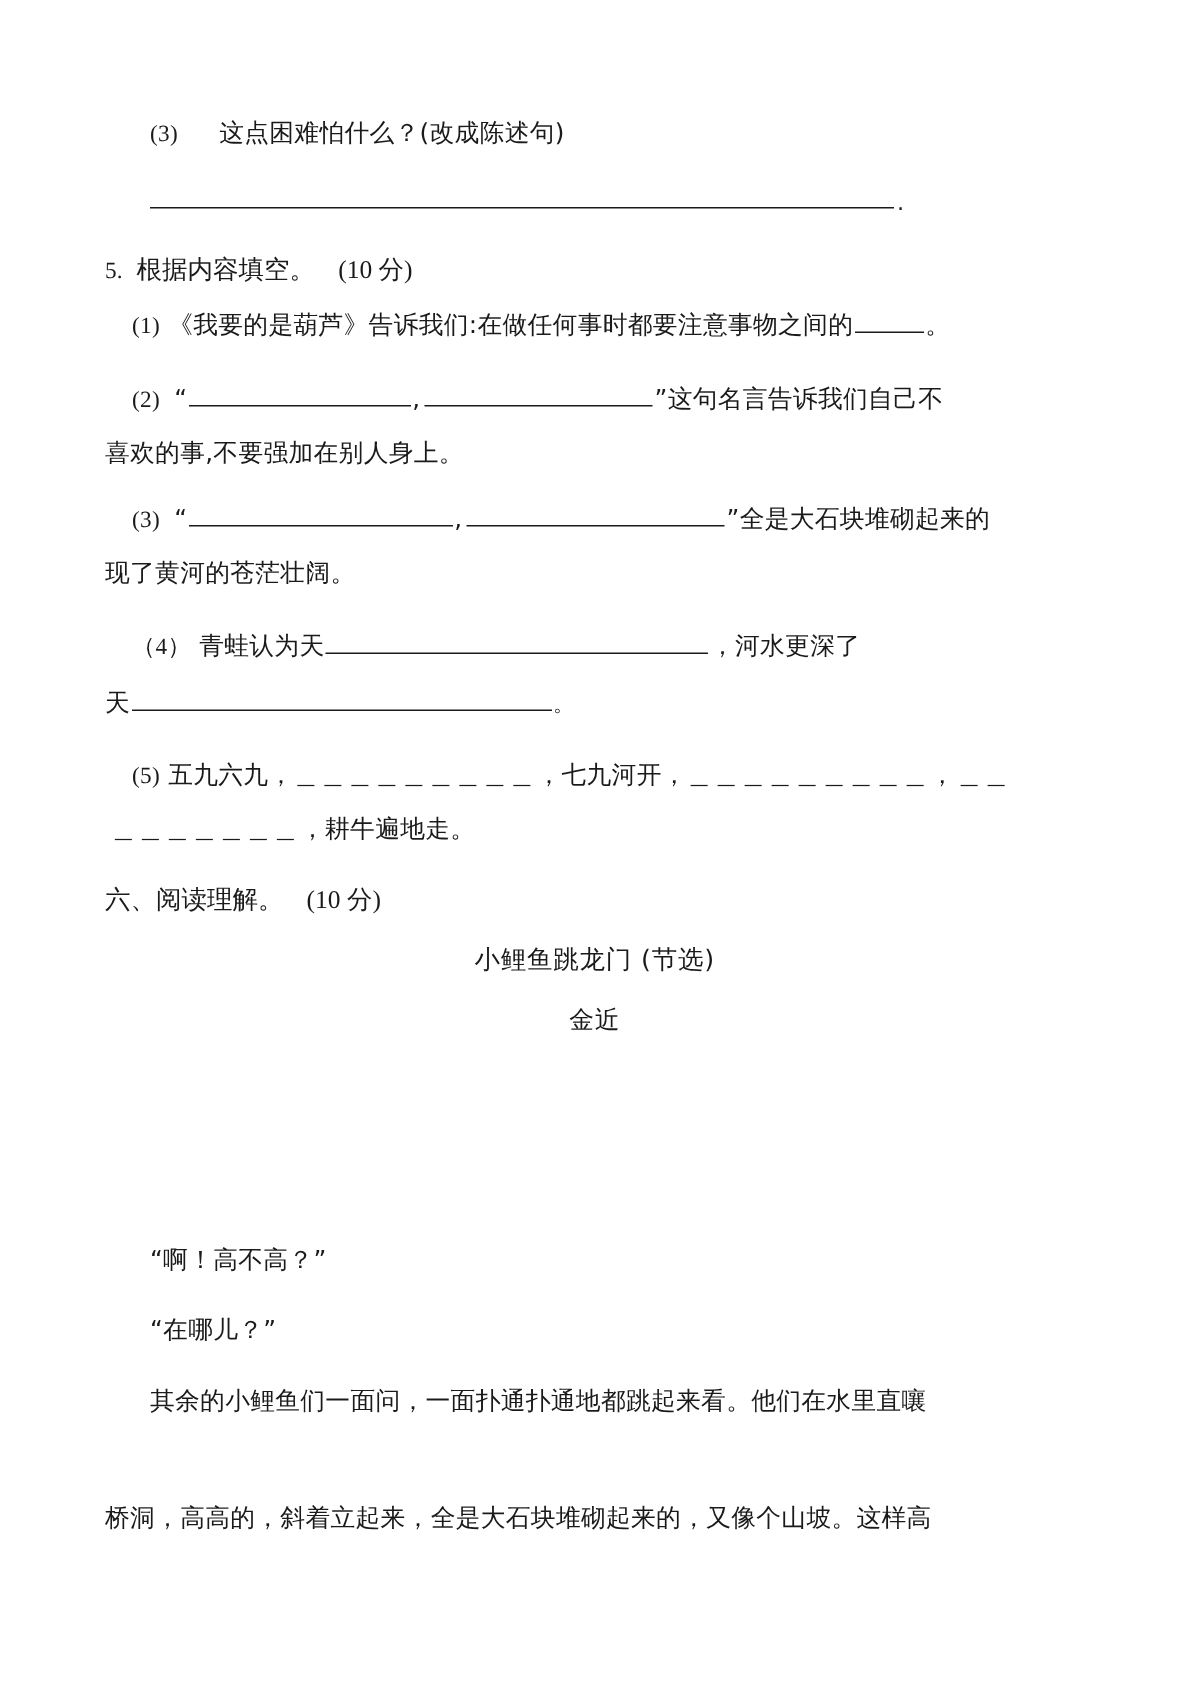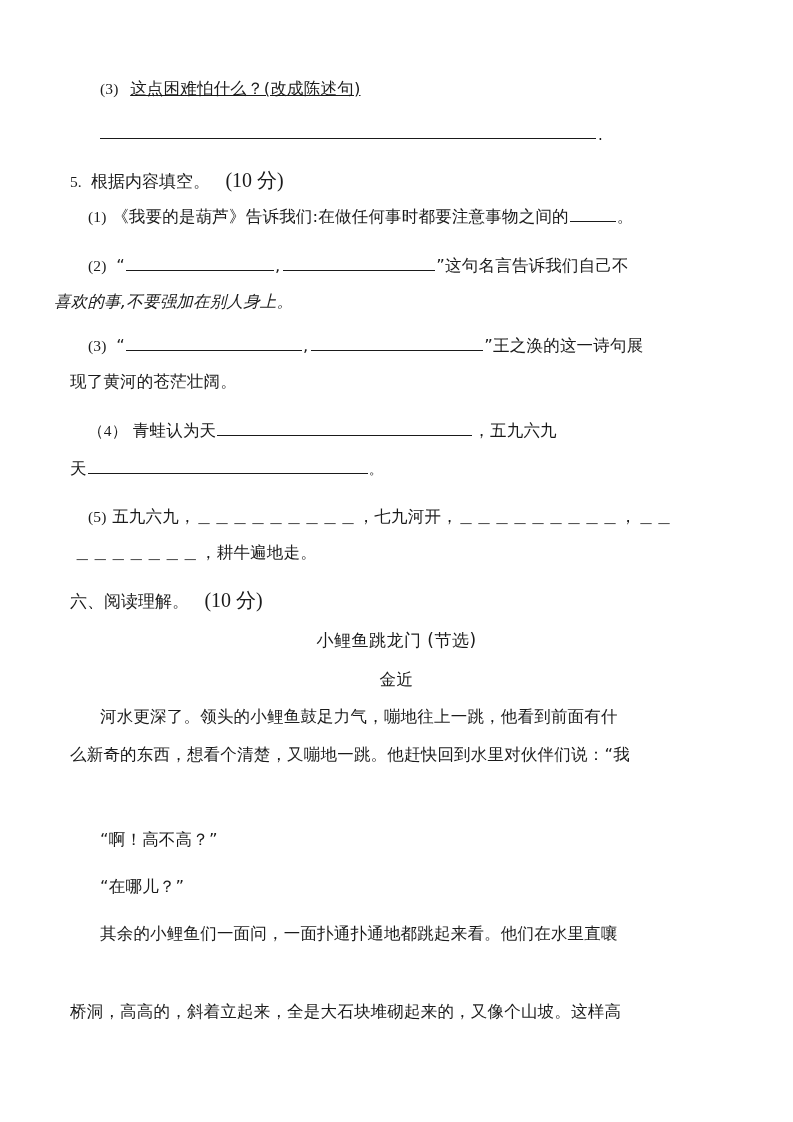--- a/index.html
+++ b/index.html
@@ -35,21 +35,21 @@
     white-space: nowrap;
   }
 
   .num {
     font-family: "Liberation Serif", "DejaVu Serif", serif;
     font-size: 15.5px;
   }
 
   .score {
     font-family: "Liberation Serif", "DejaVu Serif", serif;
-    font-size: 20px;
+    font-size: 17px;
   }
 
   .heading {
     position: absolute;
     left: 70px;
     font-size: 17px;
     line-height: 24px;
     white-space: nowrap;
   }
 
@@ -94,52 +94,52 @@
     letter-spacing: 0.5px;
   }
 </style>
 </head>
 <body>
 
 <div class="page">
 
   <div class="line" style="top:78px;left:100px;">
     <span class="num">(3)</span>
-    <span style="margin-left:6px;text-decoration:underline;">这点困难怕什么？(改成陈述句)</span>
+    <span style="margin-left:22px;">这点困难怕什么？(改成陈述句)</span>
   </div>
 
   <div class="rule" style="top:138px;left:100px;width:496px;"></div>
   <div class="line" style="top:124px;left:598px;font-size:15px;">.</div>
 
   <div class="heading" style="top:168px;left:70px;">
     <span class="num">5.</span>
     <span style="margin-left:4px;">根据内容填空。</span>
     <span class="score" style="margin-left:10px;">(10 分)</span>
   </div>
 
   <div class="line" style="top:206px;left:88px;">
     <span class="num">(1)</span>
     <span>《我要的是葫芦》告诉我们:在做任何事时都要注意事物之间的</span><span class="inline-blank" style="width:46px;"></span><span>。</span>
   </div>
 
   <div class="line" style="top:255px;left:88px;">
     <span class="num">(2)</span>
     <span class="quote" style="margin-left:4px;">“</span><span class="inline-blank" style="width:148px;"></span><span>,</span><span class="inline-blank" style="width:152px;margin-left:3px;"></span><span class="quote">”</span><span>这句名言告诉我们自己不</span>
   </div>
-  <div class="line" style="top:291px;left:54px;font-style:italic;">喜欢的事,不要强加在别人身上。</div>
+  <div class="line" style="top:291px;left:70px;">喜欢的事,不要强加在别人身上。</div>
 
   <div class="line" style="top:335px;left:88px;">
     <span class="num">(3)</span>
-    <span class="quote" style="margin-left:4px;">“</span><span class="inline-blank" style="width:176px;"></span><span>,</span><span class="inline-blank" style="width:172px;margin-left:3px;"></span><span class="quote">”</span><span>王之涣的这一诗句展</span>
+    <span class="quote" style="margin-left:4px;">“</span><span class="inline-blank" style="width:176px;"></span><span>,</span><span class="inline-blank" style="width:172px;margin-left:3px;"></span><span class="quote">”</span><span>全是大石块堆砌起来的</span>
   </div>
   <div class="line" style="top:371px;left:70px;">现了黄河的苍茫壮阔。</div>
 
   <div class="line" style="top:420px;left:88px;">
     <span class="num">（4）</span>
-    <span>青蛙认为天</span><span class="inline-blank" style="width:255px;"></span><span>，五九六九</span>
+    <span>青蛙认为天</span><span class="inline-blank" style="width:255px;"></span><span>，河水更深了</span>
   </div>
   <div class="line" style="top:458px;left:70px;">
     <span>天</span><span class="inline-blank" style="width:280px;"></span><span style="font-size:14px;">。</span>
   </div>
 
   <div class="line" style="top:506px;left:88px;">
     <span class="num">(5)</span>
     <span>五九六九，</span><span class="dashblank">＿＿＿＿＿＿＿＿＿</span><span>，七九河开，</span><span class="dashblank">＿＿＿＿＿＿＿＿＿</span><span class="dashblank">，＿＿</span>
   </div>
   <div class="line" style="top:542px;left:74px;">
@@ -147,20 +147,18 @@
   </div>
 
   <div class="heading" style="top:588px;left:70px;">
     <span>六、</span><span>阅读理解。</span>
     <span class="score" style="margin-left:10px;">(10 分)</span>
   </div>
 
   <div class="centered title-line" style="top:628px;">小鲤鱼跳龙门 (节选)</div>
   <div class="centered author-line" style="top:668px;">金近</div>
 
-  <div class="line" style="top:706px;left:100px;">河水更深了。领头的小鲤鱼鼓足力气，嘣地往上一跳，他看到前面有什</div>
-  <div class="line" style="top:744px;left:70px;">么新奇的东西，想看个清楚，又嘣地一跳。他赶快回到水里对伙伴们说：“我</div>
   <div class="line" style="top:829px;left:100px;">“啊！高不高？”</div>
   <div class="line" style="top:876px;left:100px;">“在哪儿？”</div>
   <div class="line" style="top:923px;left:100px;">其余的小鲤鱼们一面问，一面扑通扑通地都跳起来看。他们在水里直嚷</div>
   <div class="line" style="top:1001px;left:70px;">桥洞，高高的，斜着立起来，全是大石块堆砌起来的，又像个山坡。这样高</div>
 
 </div>
 
 </body></html>

